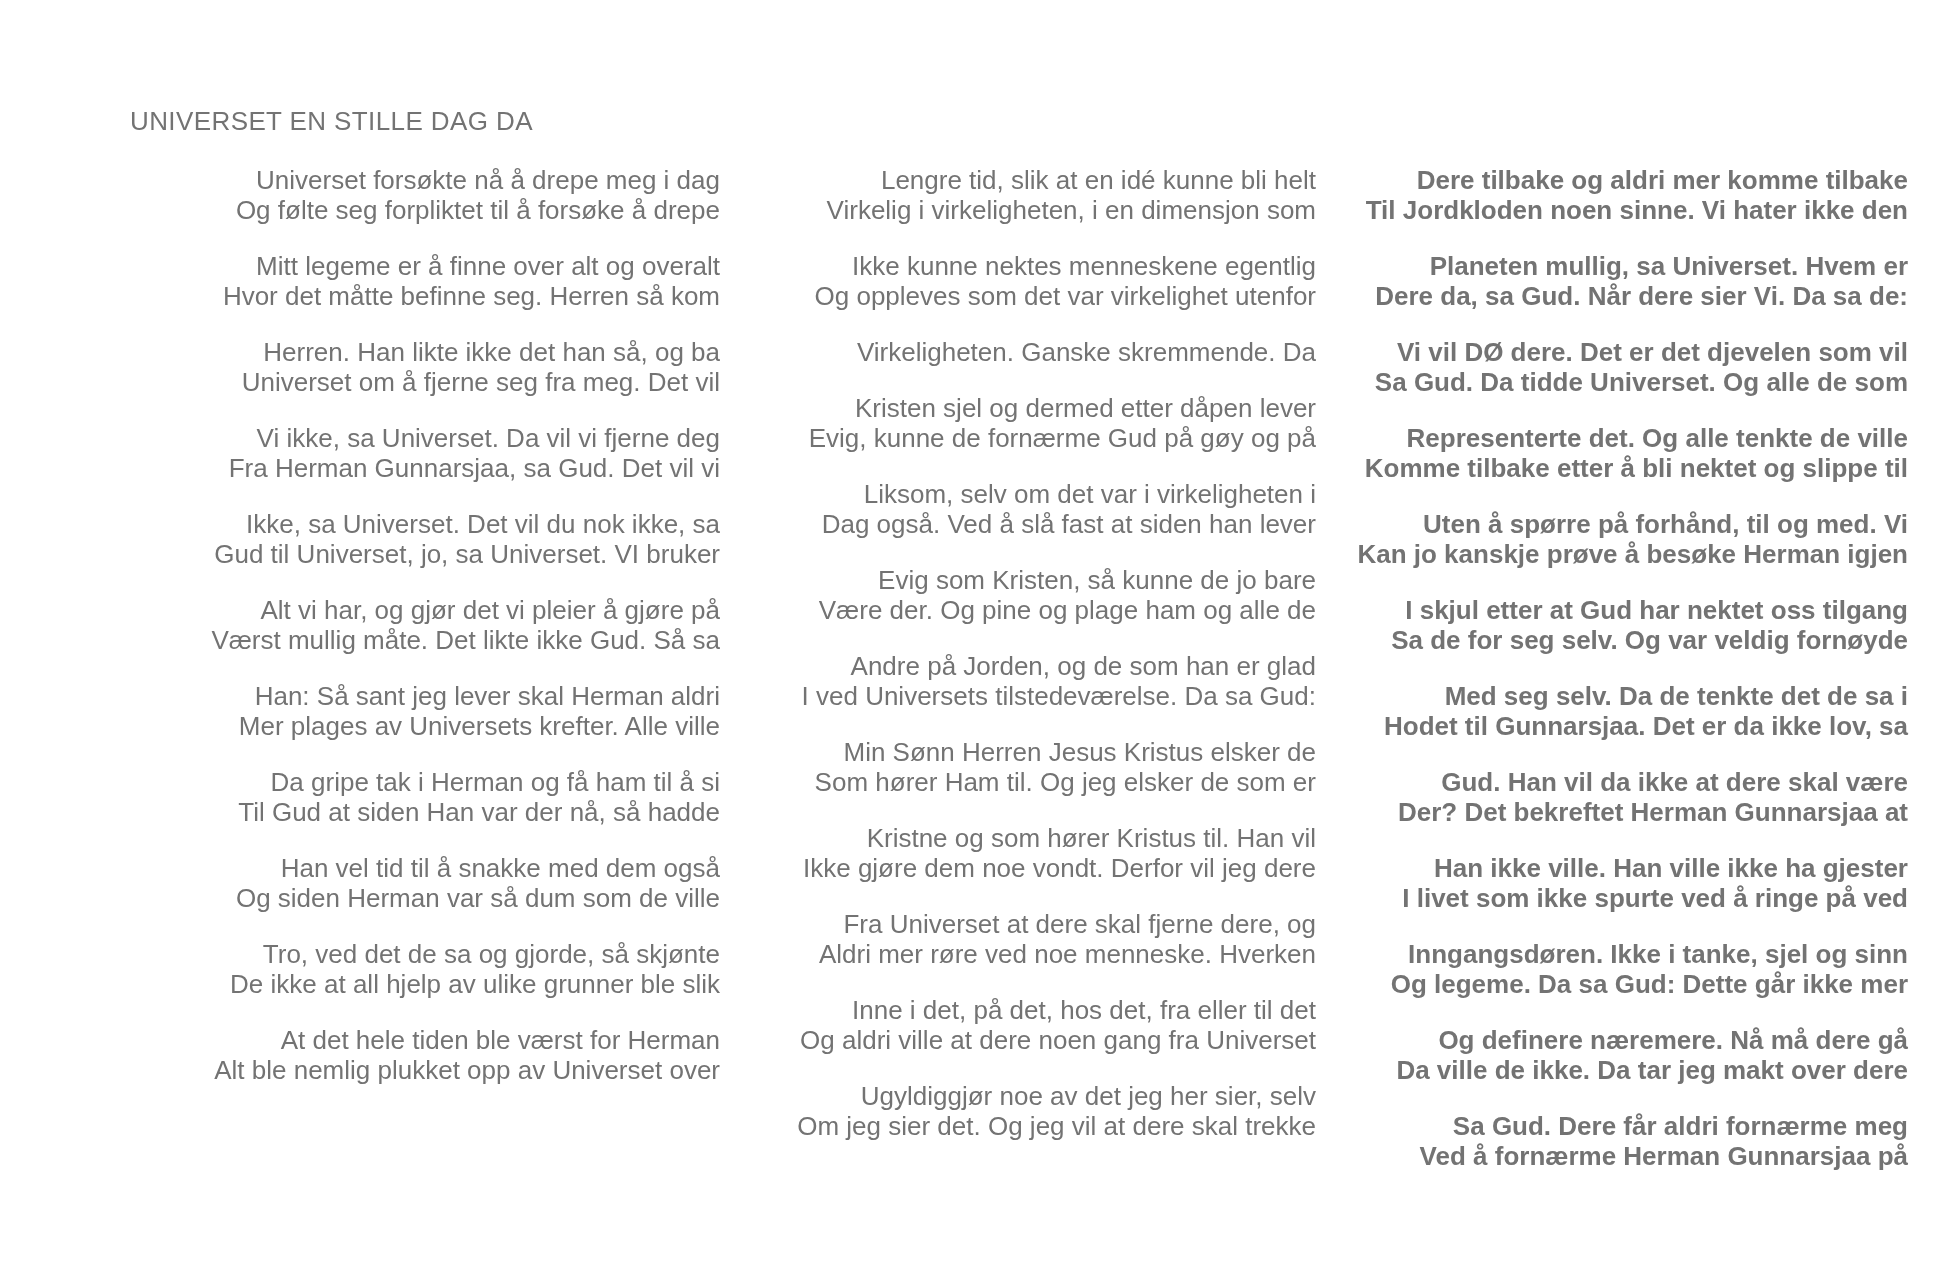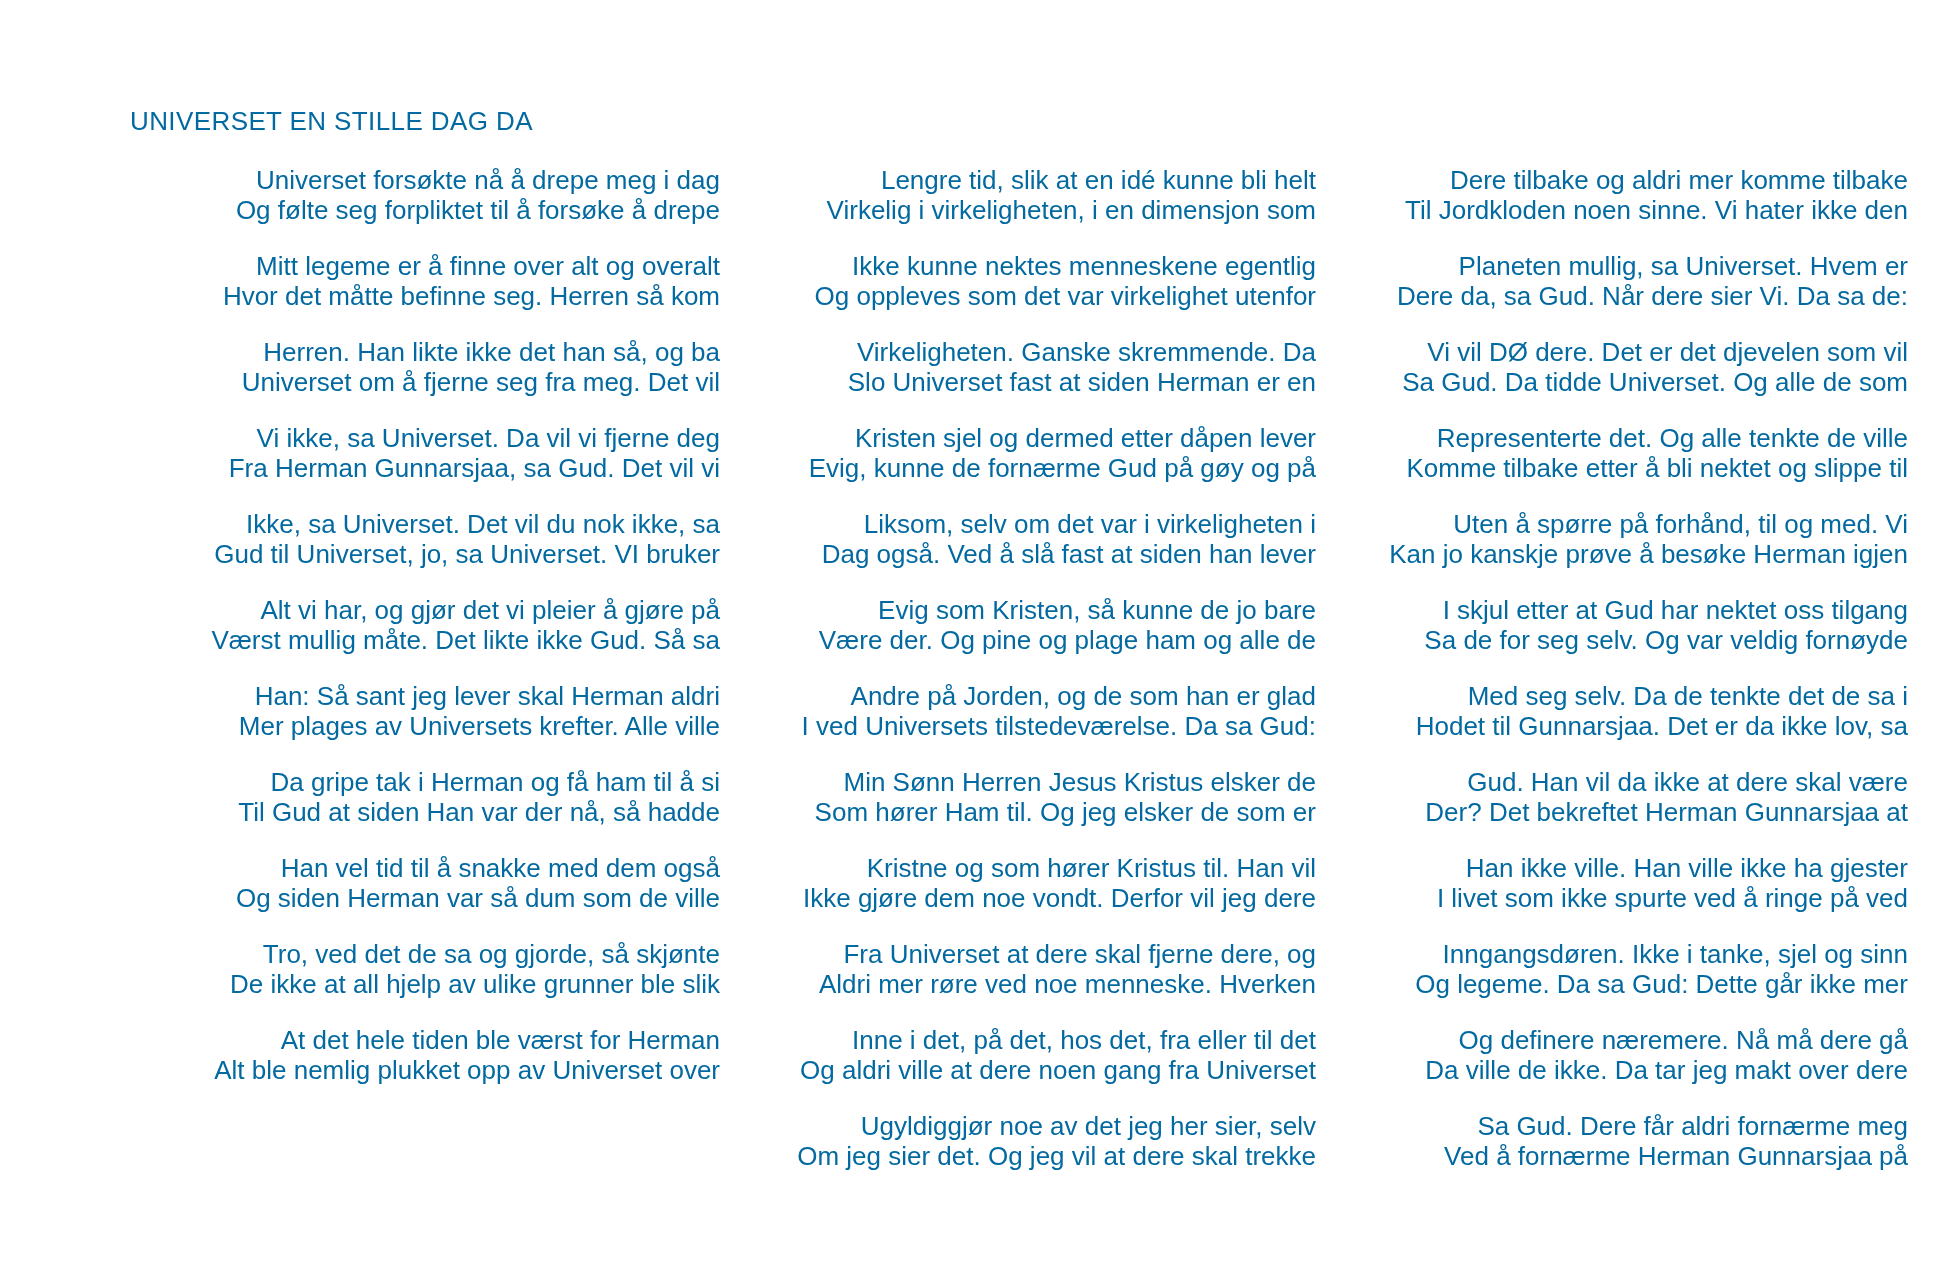--- a/index.html
+++ b/index.html
@@ -1,42 +1,42 @@
 <!DOCTYPE html>
 <html><head>
 <meta charset="utf-8">
 <style>
   html, body { margin: 0; padding: 0; background: #ffffff; }
   .page {
     position: relative;
     width: 1958px;
     height: 1278px;
     background: #ffffff;
-    color: #0369a1;
+    color: #737373;
     font-family: "Liberation Sans", sans-serif;
     overflow: hidden;
   }
   .title {
     position: absolute;
     left: 130px;
     top: 106px;
     font-size: 26px;
     line-height: 30px;
     letter-spacing: 0.4px;
     white-space: nowrap;
   }
   .column {
     position: absolute;
     top: 165px;
     width: 590px;
     text-align: right;
   }
   .col-1 { left: 130px; }
   .col-2 { left: 726px; }
-  .col-3 { left: 1318px; }
+  .col-3 { left: 1318px; font-weight: bold; }
   .stanza { margin: 0 0 26px 0; }
   .line {
     font-size: 26px;
     line-height: 30px;
     white-space: nowrap;
   }
 </style>
 </head>
 <body>
 
@@ -92,21 +92,20 @@
       <div class="stanza">
         <div class="line">Lengre tid, slik at en idé kunne bli helt</div>
         <div class="line">Virkelig i virkeligheten, i en dimensjon som</div>
       </div>
       <div class="stanza">
         <div class="line">Ikke kunne nektes menneskene egentlig</div>
         <div class="line">Og oppleves som det var virkelighet utenfor</div>
       </div>
       <div class="stanza">
         <div class="line">Virkeligheten. Ganske skremmende. Da</div>
-        <div class="line">Slo Universet fast at siden Herman er en</div>
       </div>
       <div class="stanza">
         <div class="line">Kristen sjel og dermed etter dåpen lever</div>
         <div class="line">Evig, kunne de fornærme Gud på gøy og på</div>
       </div>
       <div class="stanza">
         <div class="line">Liksom, selv om det var i virkeligheten i</div>
         <div class="line">Dag også. Ved å slå fast at siden han lever</div>
       </div>
       <div class="stanza">

